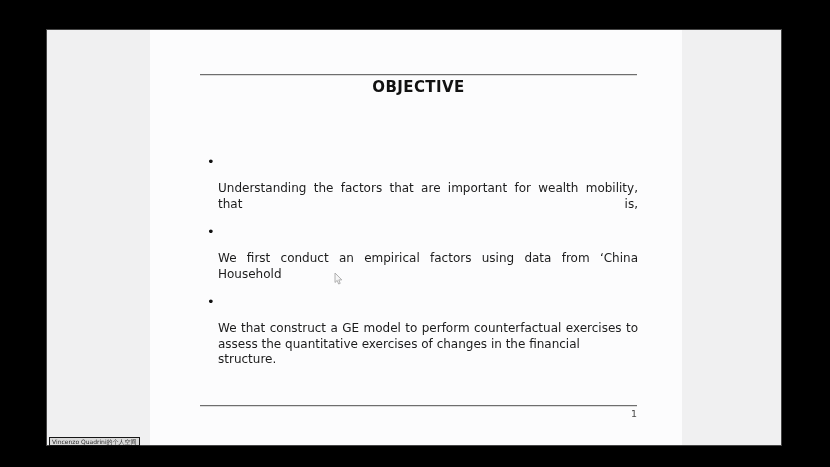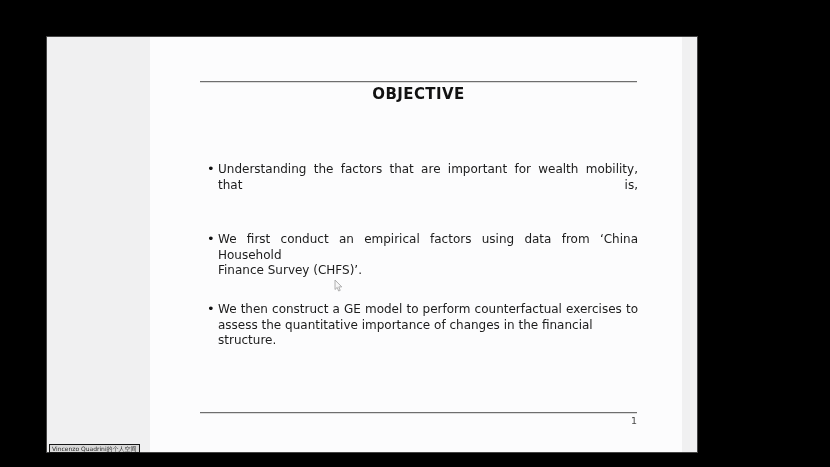--- a/index.html
+++ b/index.html
@@ -1,22 +1,22 @@
 <!DOCTYPE html>
 <html><head>
 <meta charset="utf-8">
 <style>
   * { margin: 0; padding: 0; box-sizing: border-box; }
   html, body { width: 830px; height: 467px; background: #000; overflow: hidden; }
   body { position: relative; font-family: "DejaVu Sans", "Liberation Sans", sans-serif; }
 
   .frame {
     position: absolute;
-    left: 46px; top: 36px;
-    width: 652px; height: 417px;
+    left: 46px; top: 29px;
+    width: 736px; height: 417px;
     background: linear-gradient(to right,
       #f0f0f1 0px, #f0f0f1 103px,
       #fcfcfd 103px, #fcfcfd 635px,
       #f0f0f1 635px, #f0f0f1 736px);
     border: 1px solid #454545;
   }
 
   .rule {
     position: absolute;
     left: 153px; width: 437px; height: 1px;
@@ -43,21 +43,21 @@
     font-size: 12px;
     line-height: 15.5px;
   }
   .bullet-item .dot {
     position: absolute;
     left: 0; top: -1px;
     font-size: 13px;
     color: #111;
   }
   .bullet-item .line { width: 100%; }
-  .bullet-item .line.j { text-align: justify; text-align-last: justify; }
+  .bullet-item .line.j { text-align: justify; text-align-last: justify; margin-top: 26px; }
 
   .item-1 { top: 125px; }
   .item-2 { top: 195px; }
   .item-3 { top: 265px; }
 
   .page-number {
     position: absolute;
     left: 153px; width: 437px; top: 378px;
     text-align: right;
     font-size: 9.5px;
@@ -95,27 +95,26 @@
   <div class="title">OBJECTIVE</div>
 
   <div class="bullet-item item-1">
     <span class="dot">•</span>
     <div class="line j">Understanding the factors that are important for wealth mobility, that is,</div>
   </div>
 
   <div class="bullet-item item-2">
     <span class="dot">•</span>
     <div class="line j">We first conduct an empirical factors using data from ‘China Household</div>
-    <div class="line">Finance Survey (CHFS)’.</div>
   </div>
 
   <div class="bullet-item item-3">
     <span class="dot">•</span>
-    <div class="line j">We then construct a GE model to perform counterfactual exercises to</div>
-    <div class="line">assess the quantitative importance of changes in the financial structure.</div>
+    <div class="line j">We that construct a GE model to perform counterfactual exercises to</div>
+    <div class="line">assess the quantitative exercises of changes in the financial structure.</div>
   </div>
 
   <svg class="cursor" viewBox="0 0 10 14" xmlns="http://www.w3.org/2000/svg">
     <path d="M1,1 L1,10.5 L3.2,8.4 L4.6,12 L6.2,11.4 L4.8,7.9 L7.8,7.9 Z" fill="#f5f5f5" stroke="#8a8a8a" stroke-width="0.9"></path>
   </svg>
 
   <div class="rule rule-bottom"></div>
 
   <div class="page-number">1</div>
 

